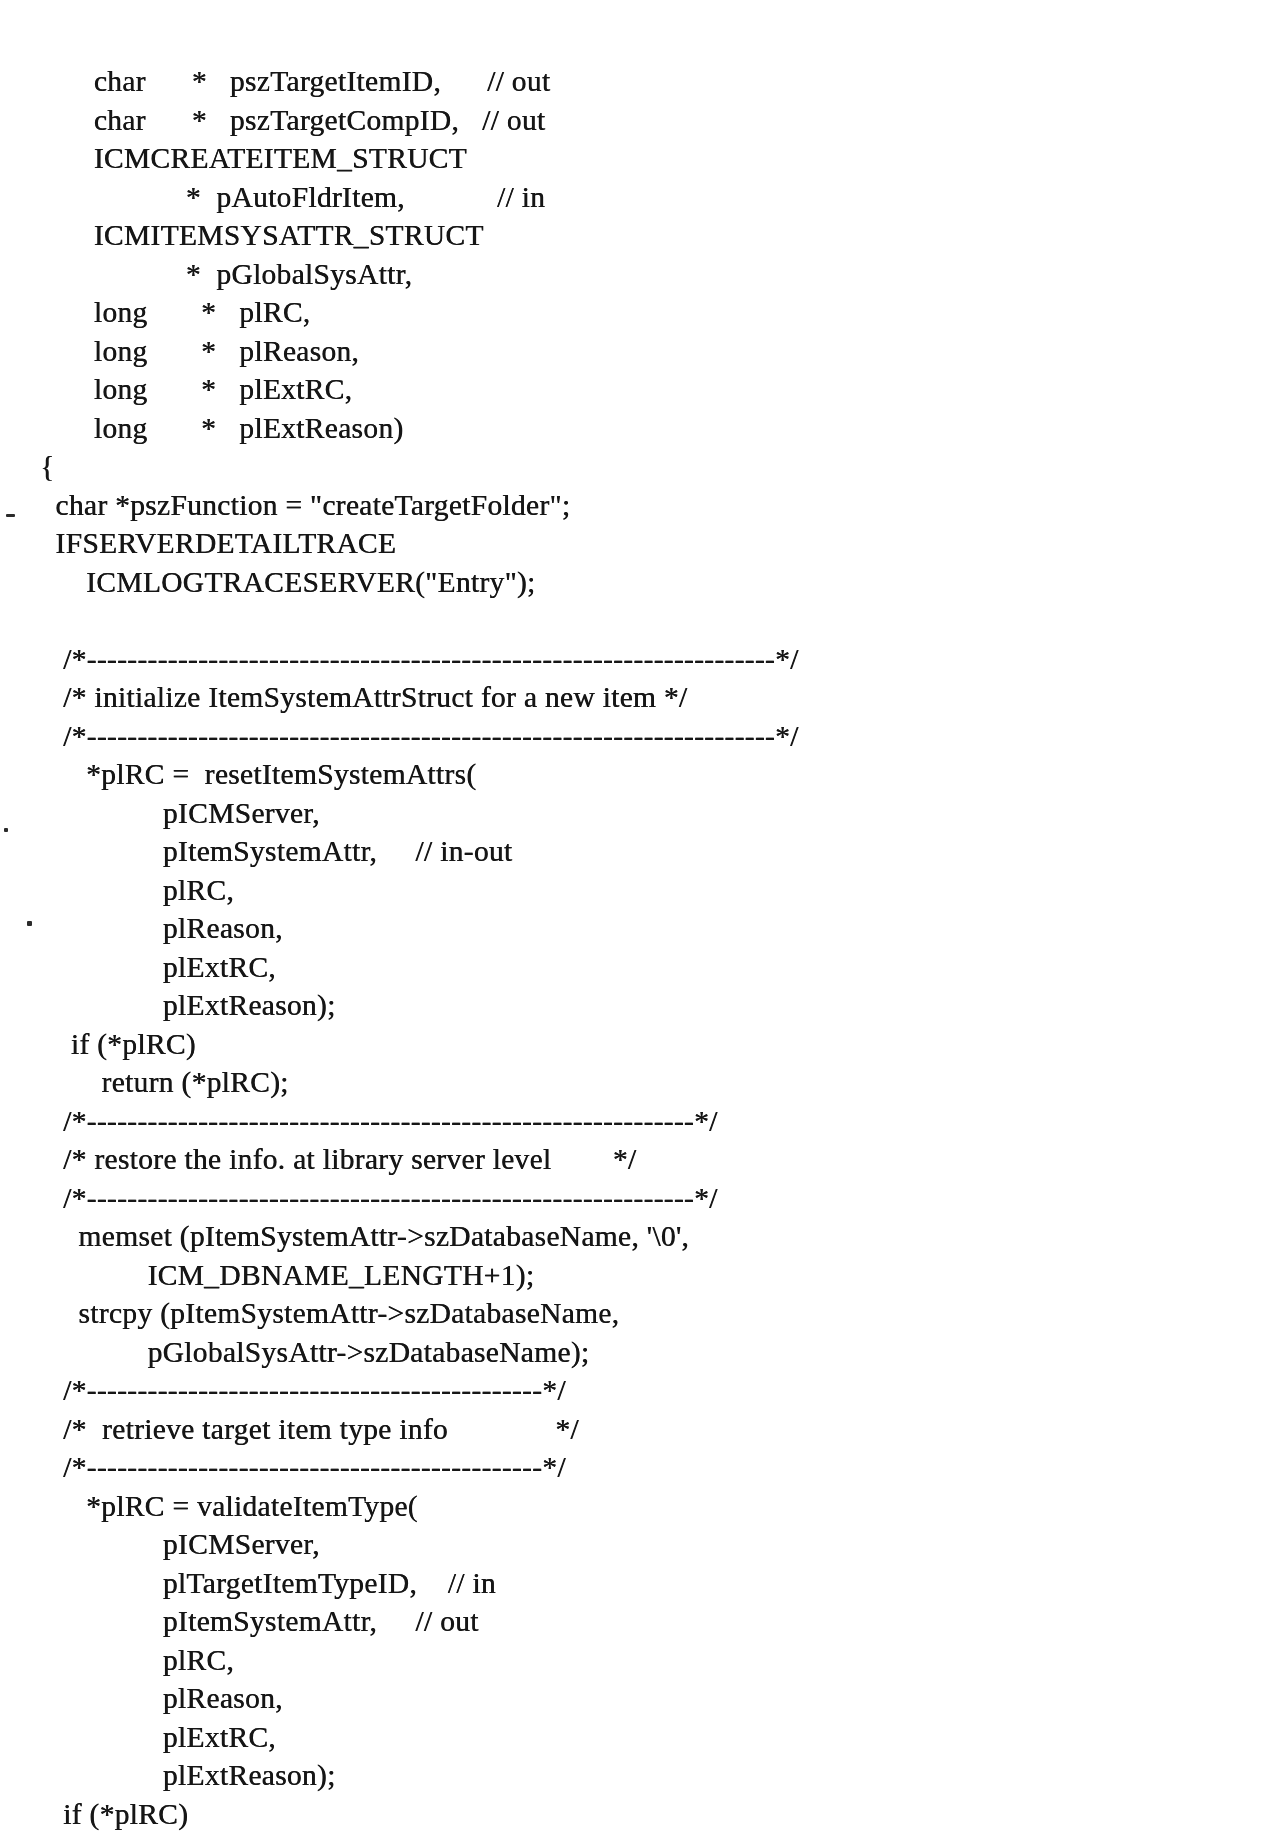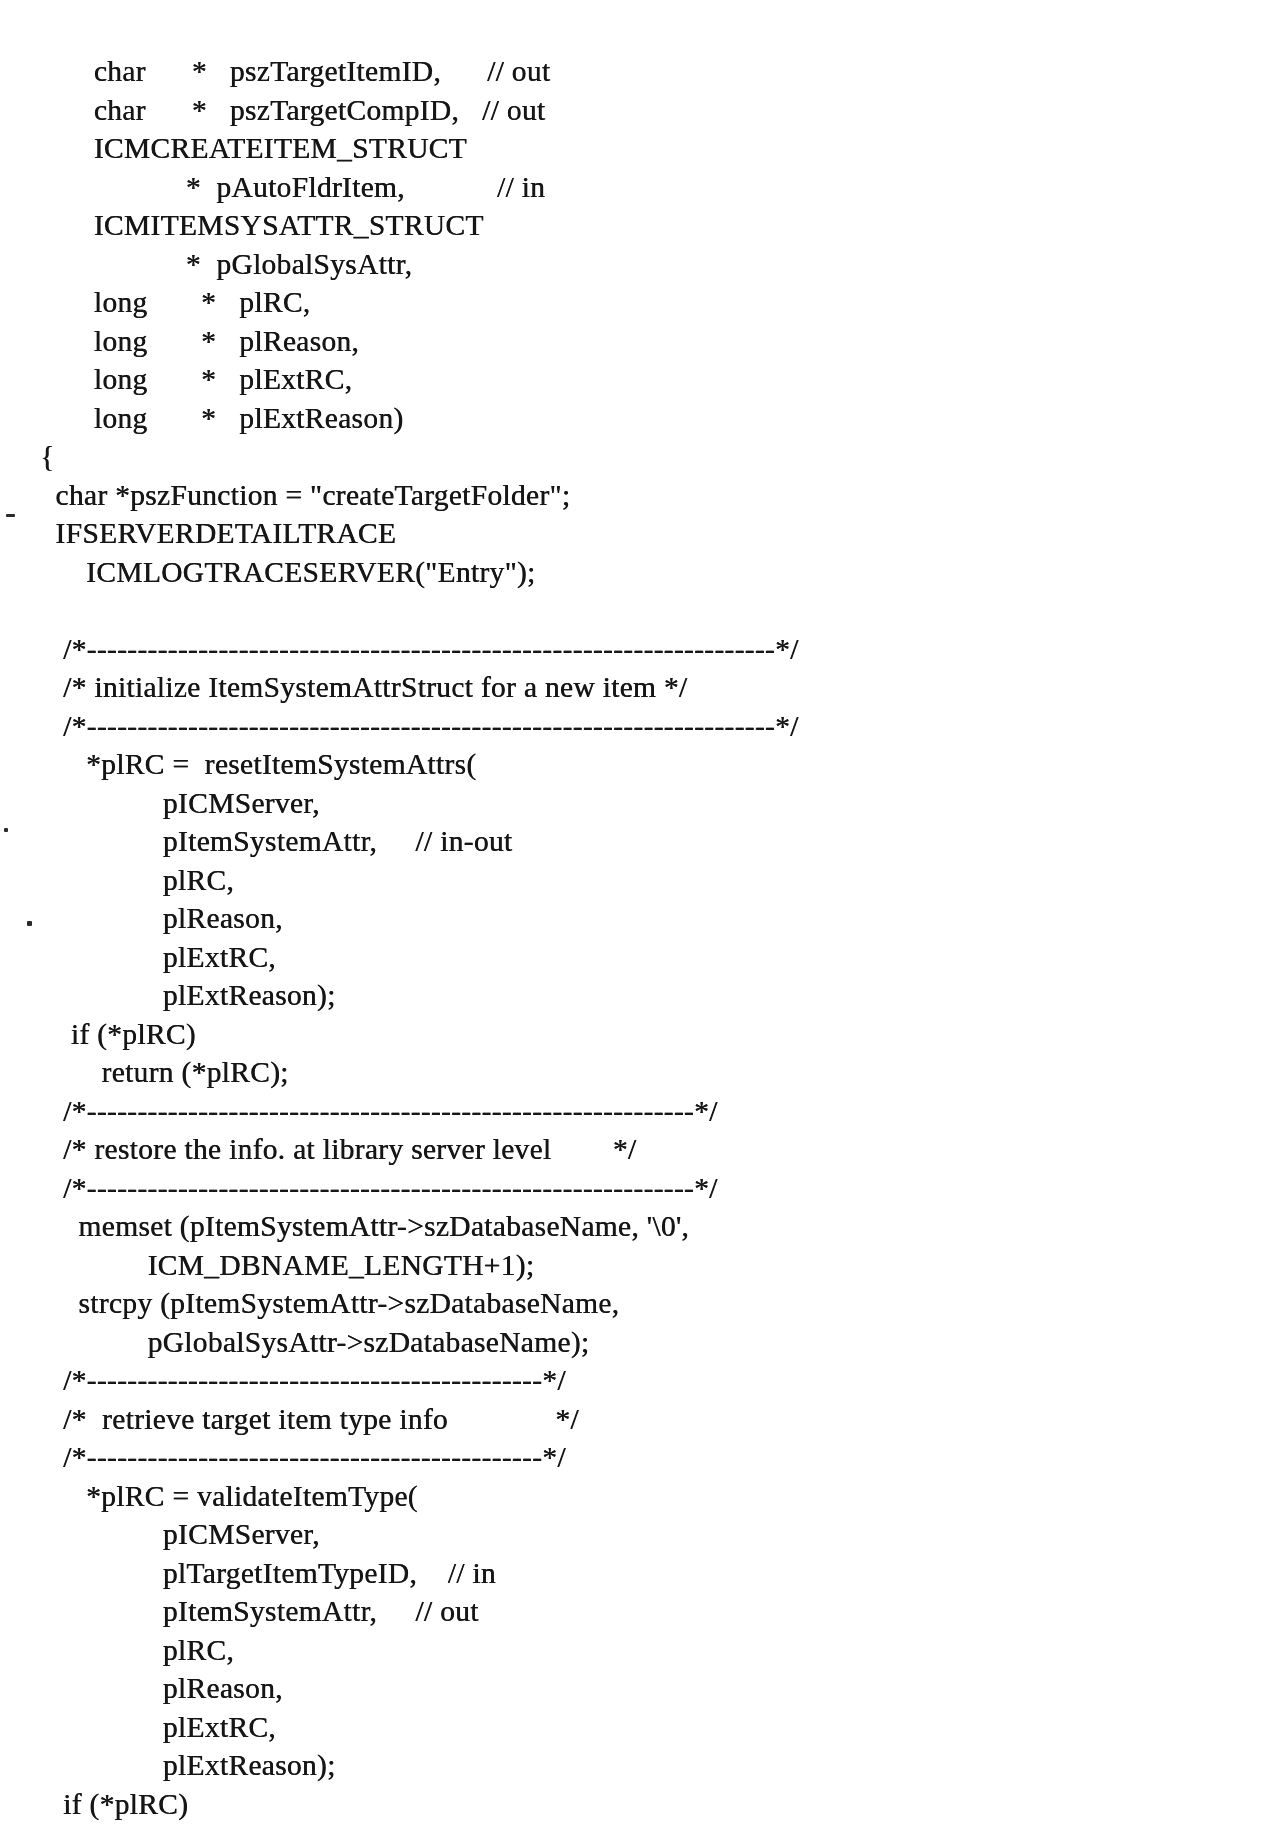--- a/index.html
+++ b/index.html
@@ -11,21 +11,21 @@
     background: #ffffff;
     font-family: "Liberation Serif", serif;
   }
   .page {
     position: absolute;
     inset: 0;
   }
   .code {
     position: absolute;
     left: 0;
-    top: 2px;
+    top: 12px;
     margin: 0;
     padding: 50px 6px 0 40px;
     font-family: "Liberation Serif", serif;
     font-size: 29.5px;
     line-height: 38.5px;
     letter-spacing: 0.3px;
     white-space: pre;
     color: #161616;
     
     text-shadow: 0.45px 0 0 currentColor;

